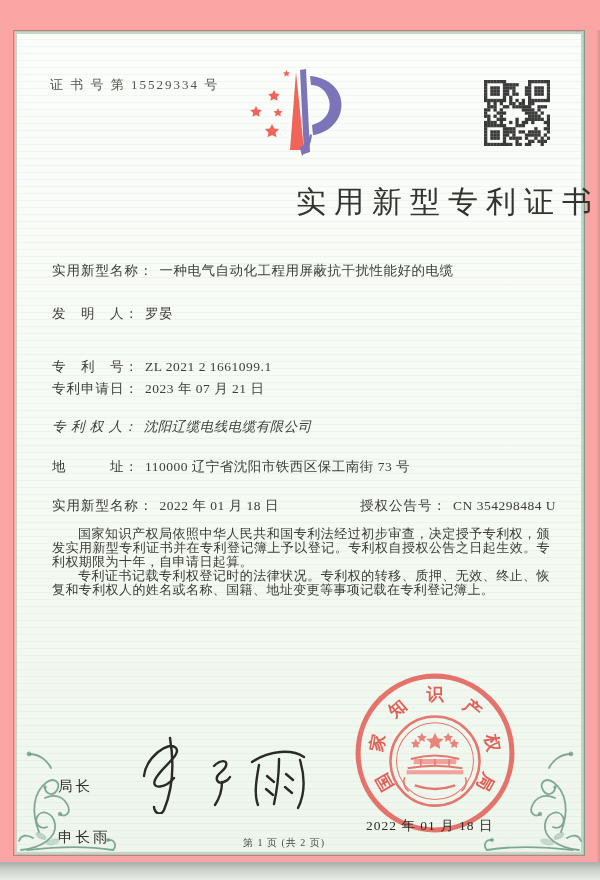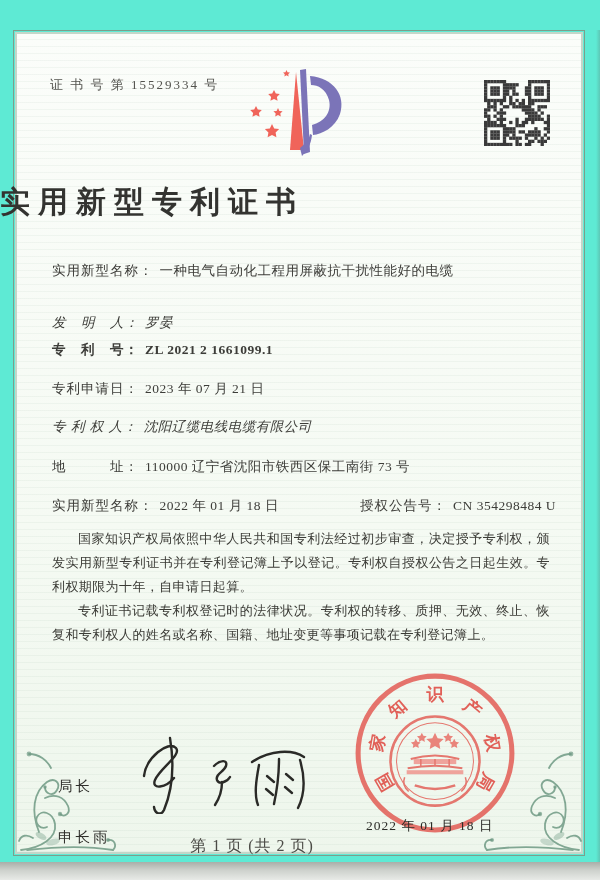--- a/index.html
+++ b/index.html
@@ -2,21 +2,21 @@
 <html><head>
 <meta charset="utf-8">
 <style>
   html,body{margin:0;padding:0;}
   body{
     width:600px;height:880px;overflow:hidden;
     background:#eef0ee;
     font-family:"Liberation Serif","DejaVu Serif",serif;
   }
   .sheet{
-    position:relative;width:600px;height:862px;background:#5eead4;
+    position:relative;width:600px;height:862px;background:#fca5a5;
     color:#3c3c38;
   }
   .page-edge-shadow{
     position:absolute;left:0;top:862px;width:600px;height:18px;
     background:linear-gradient(180deg,#a9aea8 0%,#cdd1cc 45%,#e8eae7 100%);
   }
   .right-edge-shadow{
     position:absolute;right:0;top:30px;width:4px;height:832px;
     background:linear-gradient(90deg,rgba(0,0,0,0),rgba(90,95,90,.25));
   }
@@ -30,45 +30,45 @@
     background:
       repeating-linear-gradient(0deg,rgba(125,160,138,0.08) 0 1px,rgba(0,0,0,0) 1px 7px),
       linear-gradient(180deg,#fbfdfa 0%,#f5faf3 60%,#eef6ec 100%);
   }
   .cert-no{
     position:absolute;left:50px;top:76px;font-size:13px;letter-spacing:2px;color:#53534e;
   }
   .logo{position:absolute;left:234px;top:64px;width:116px;height:94px;}
   .qr{position:absolute;left:484px;top:80px;width:66px;height:66px;}
   .title{
-    position:absolute;left:0;top:182px;width:600px;text-align:left;
-    font-size:30px;font-weight:700;letter-spacing:8px;color:#333330;
+    position:absolute;left:0;top:182px;width:600px;text-align:right;
+    font-size:30px;font-weight:400;letter-spacing:8px;color:#333330;
   }
   .fields{position:absolute;left:52px;top:0;width:500px;}
   .field-row{position:absolute;left:0;width:500px;font-size:13.5px;color:#3d3d39;white-space:nowrap;}
   .f-label{letter-spacing:1px;margin-top:46px;}
   .f-value{margin-left:6px;letter-spacing:0.5px;}
-  .row-0{top:262px;} .row-1{top:314px;font-style:italic;} .row-2{top:341px;font-weight:bold;} .row-3{top:380px;}
+  .row-0{top:262px;} .row-1{top:305px;} .row-2{top:358px;} .row-3{top:380px;}
   .row-4{top:418px;font-style:italic;} .row-5{top:458px;} .row-6{top:497px;}
   .grant-no-pair{position:absolute;left:308px;top:0;}
   .paragraphs{
     position:absolute;left:52px;top:527px;width:498px;
-    font-size:13px;line-height:24px;color:#3b3b36;text-align:justify;
+    font-size:13px;line-height:14px;color:#3b3b36;text-align:justify;
   }
   .paragraphs p{margin:0;text-indent:2em;letter-spacing:0.4px;}
   .officer{position:absolute;left:58px;top:745px;font-size:14.5px;letter-spacing:3px;color:#2f2f2b;}
   .officer div{margin-bottom:13px;margin-top:32px;}
   .signature{position:absolute;left:118px;top:724px;width:210px;height:90px;}
   .seal{position:absolute;left:350px;top:668px;width:170px;height:170px;opacity:.93;}
   .seal-date{
     position:absolute;left:366px;top:817px;font-size:13.5px;letter-spacing:1px;color:#2c2c28;
   }
   .footer{
     position:absolute;left:0;top:836px;width:504px;text-align:center;
-    font-size:16px;letter-spacing:1px;color:#4b4b46;
+    font-size:10px;letter-spacing:1px;color:#4b4b46;padding-left:32px;
   }
   .flourish{position:absolute;width:104px;height:118px;}
   .flourish.bl{left:17px;top:738px;transform:scaleX(-1);}
   .flourish.br{left:479px;top:738px;}
 </style>
 </head>
 <body>
 
 <div class="sheet">
   <div class="frame">

